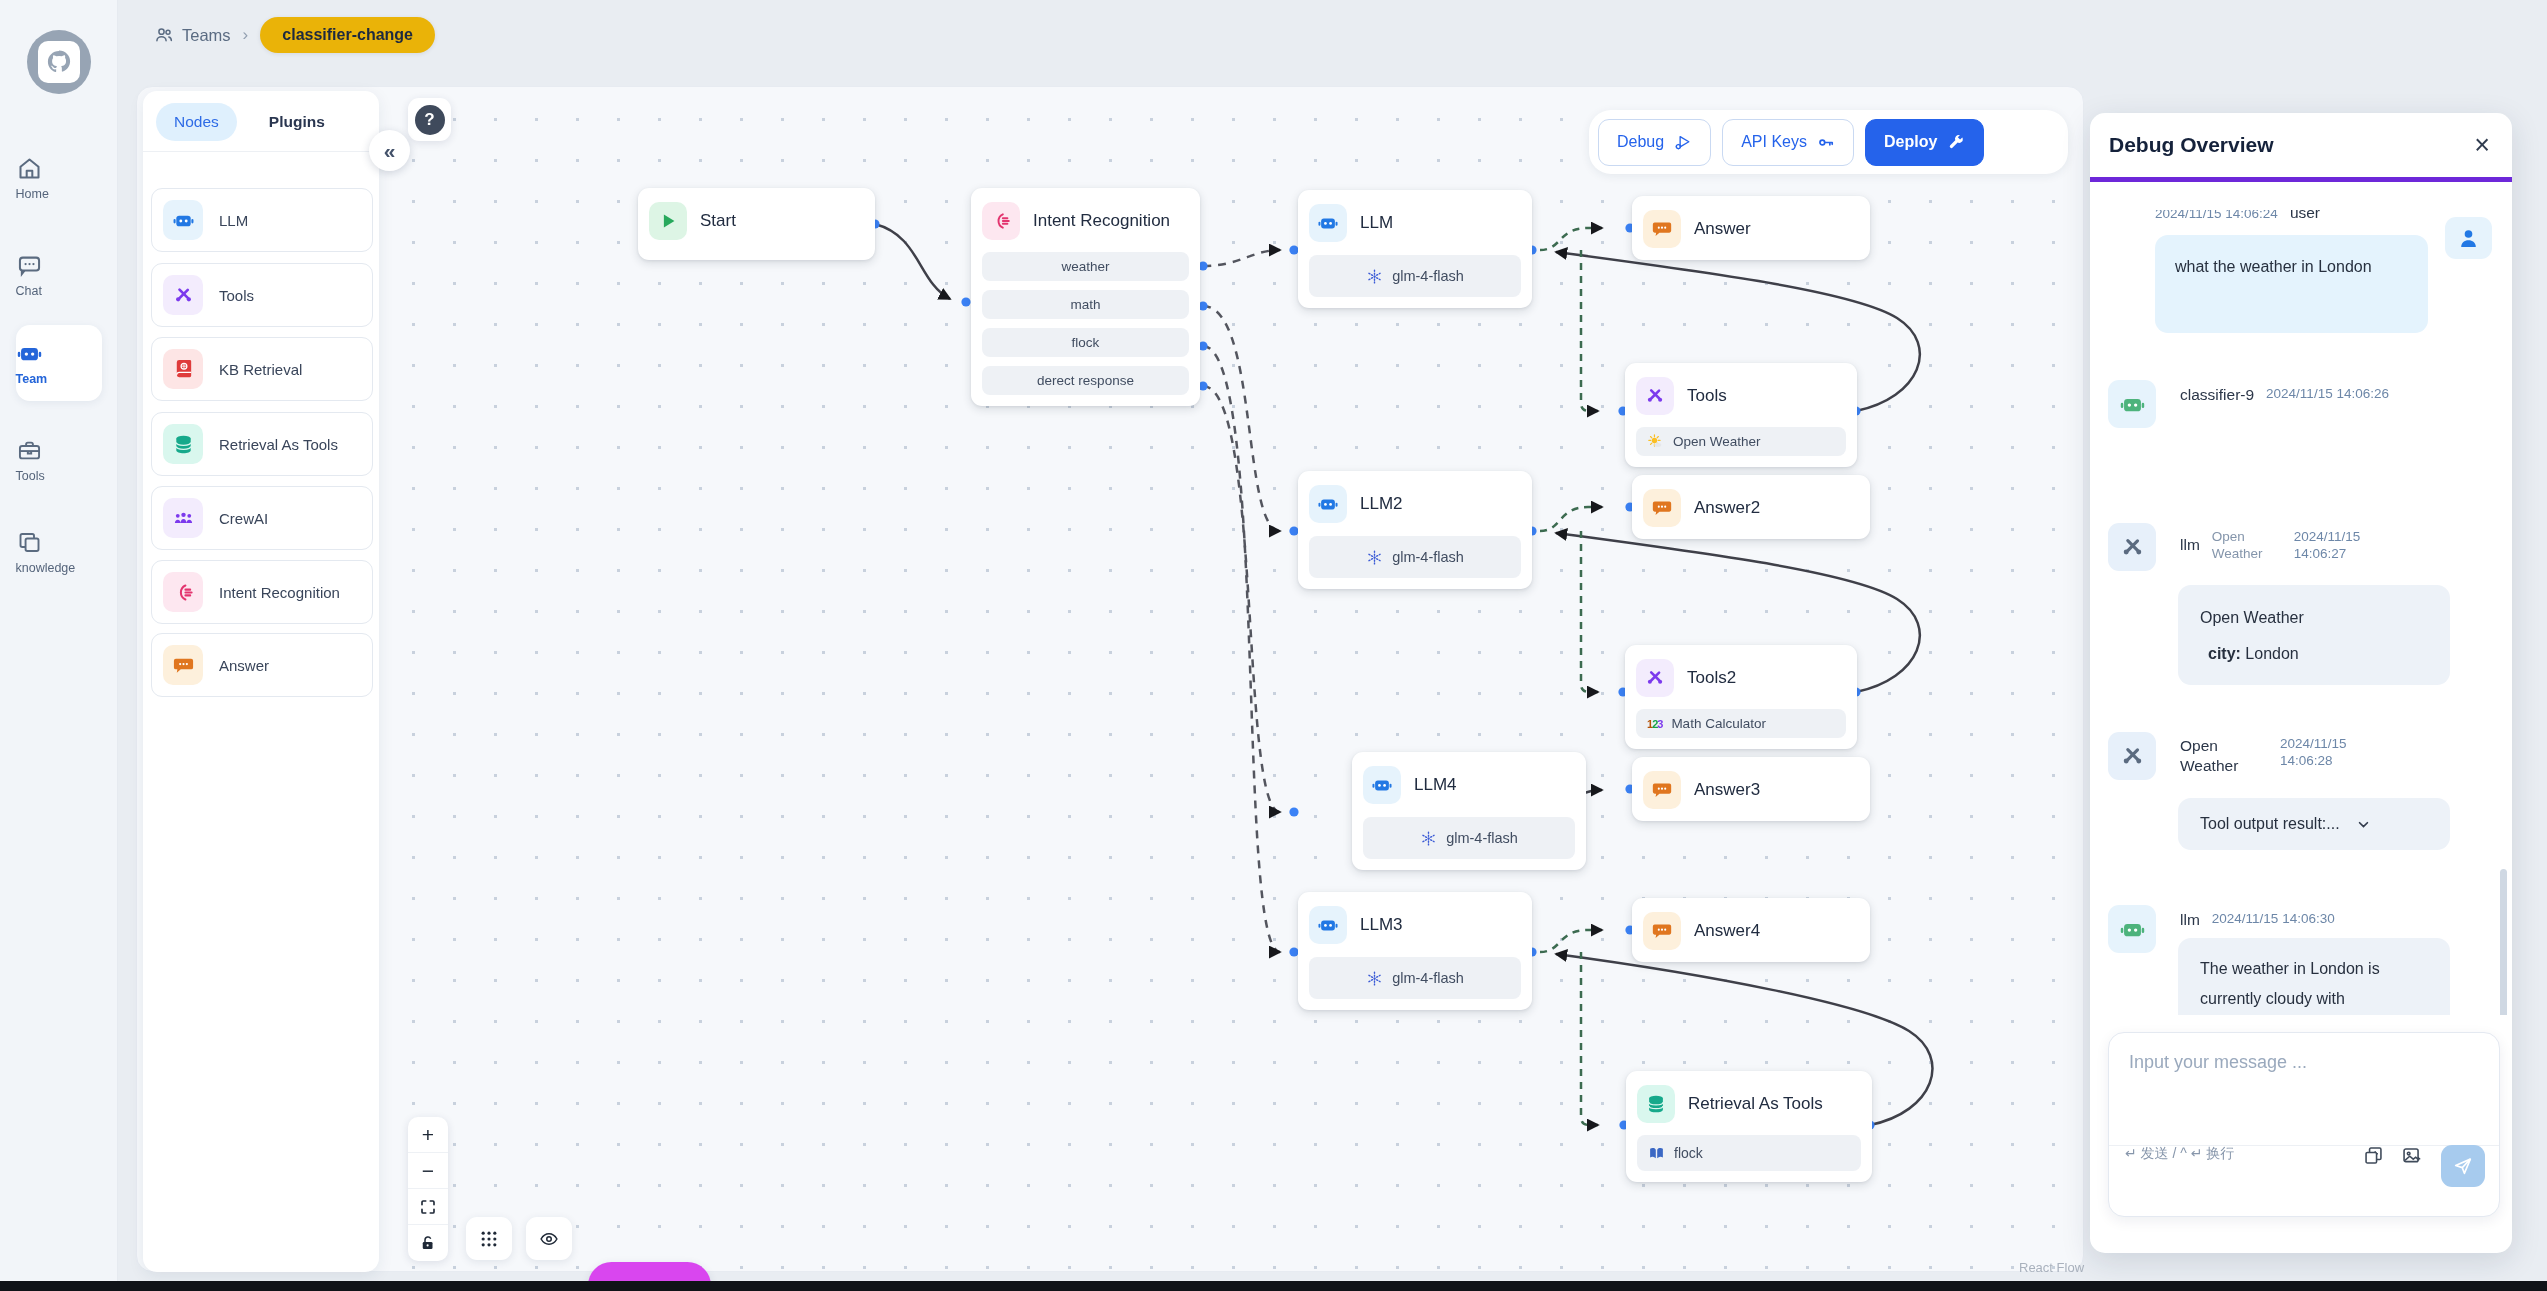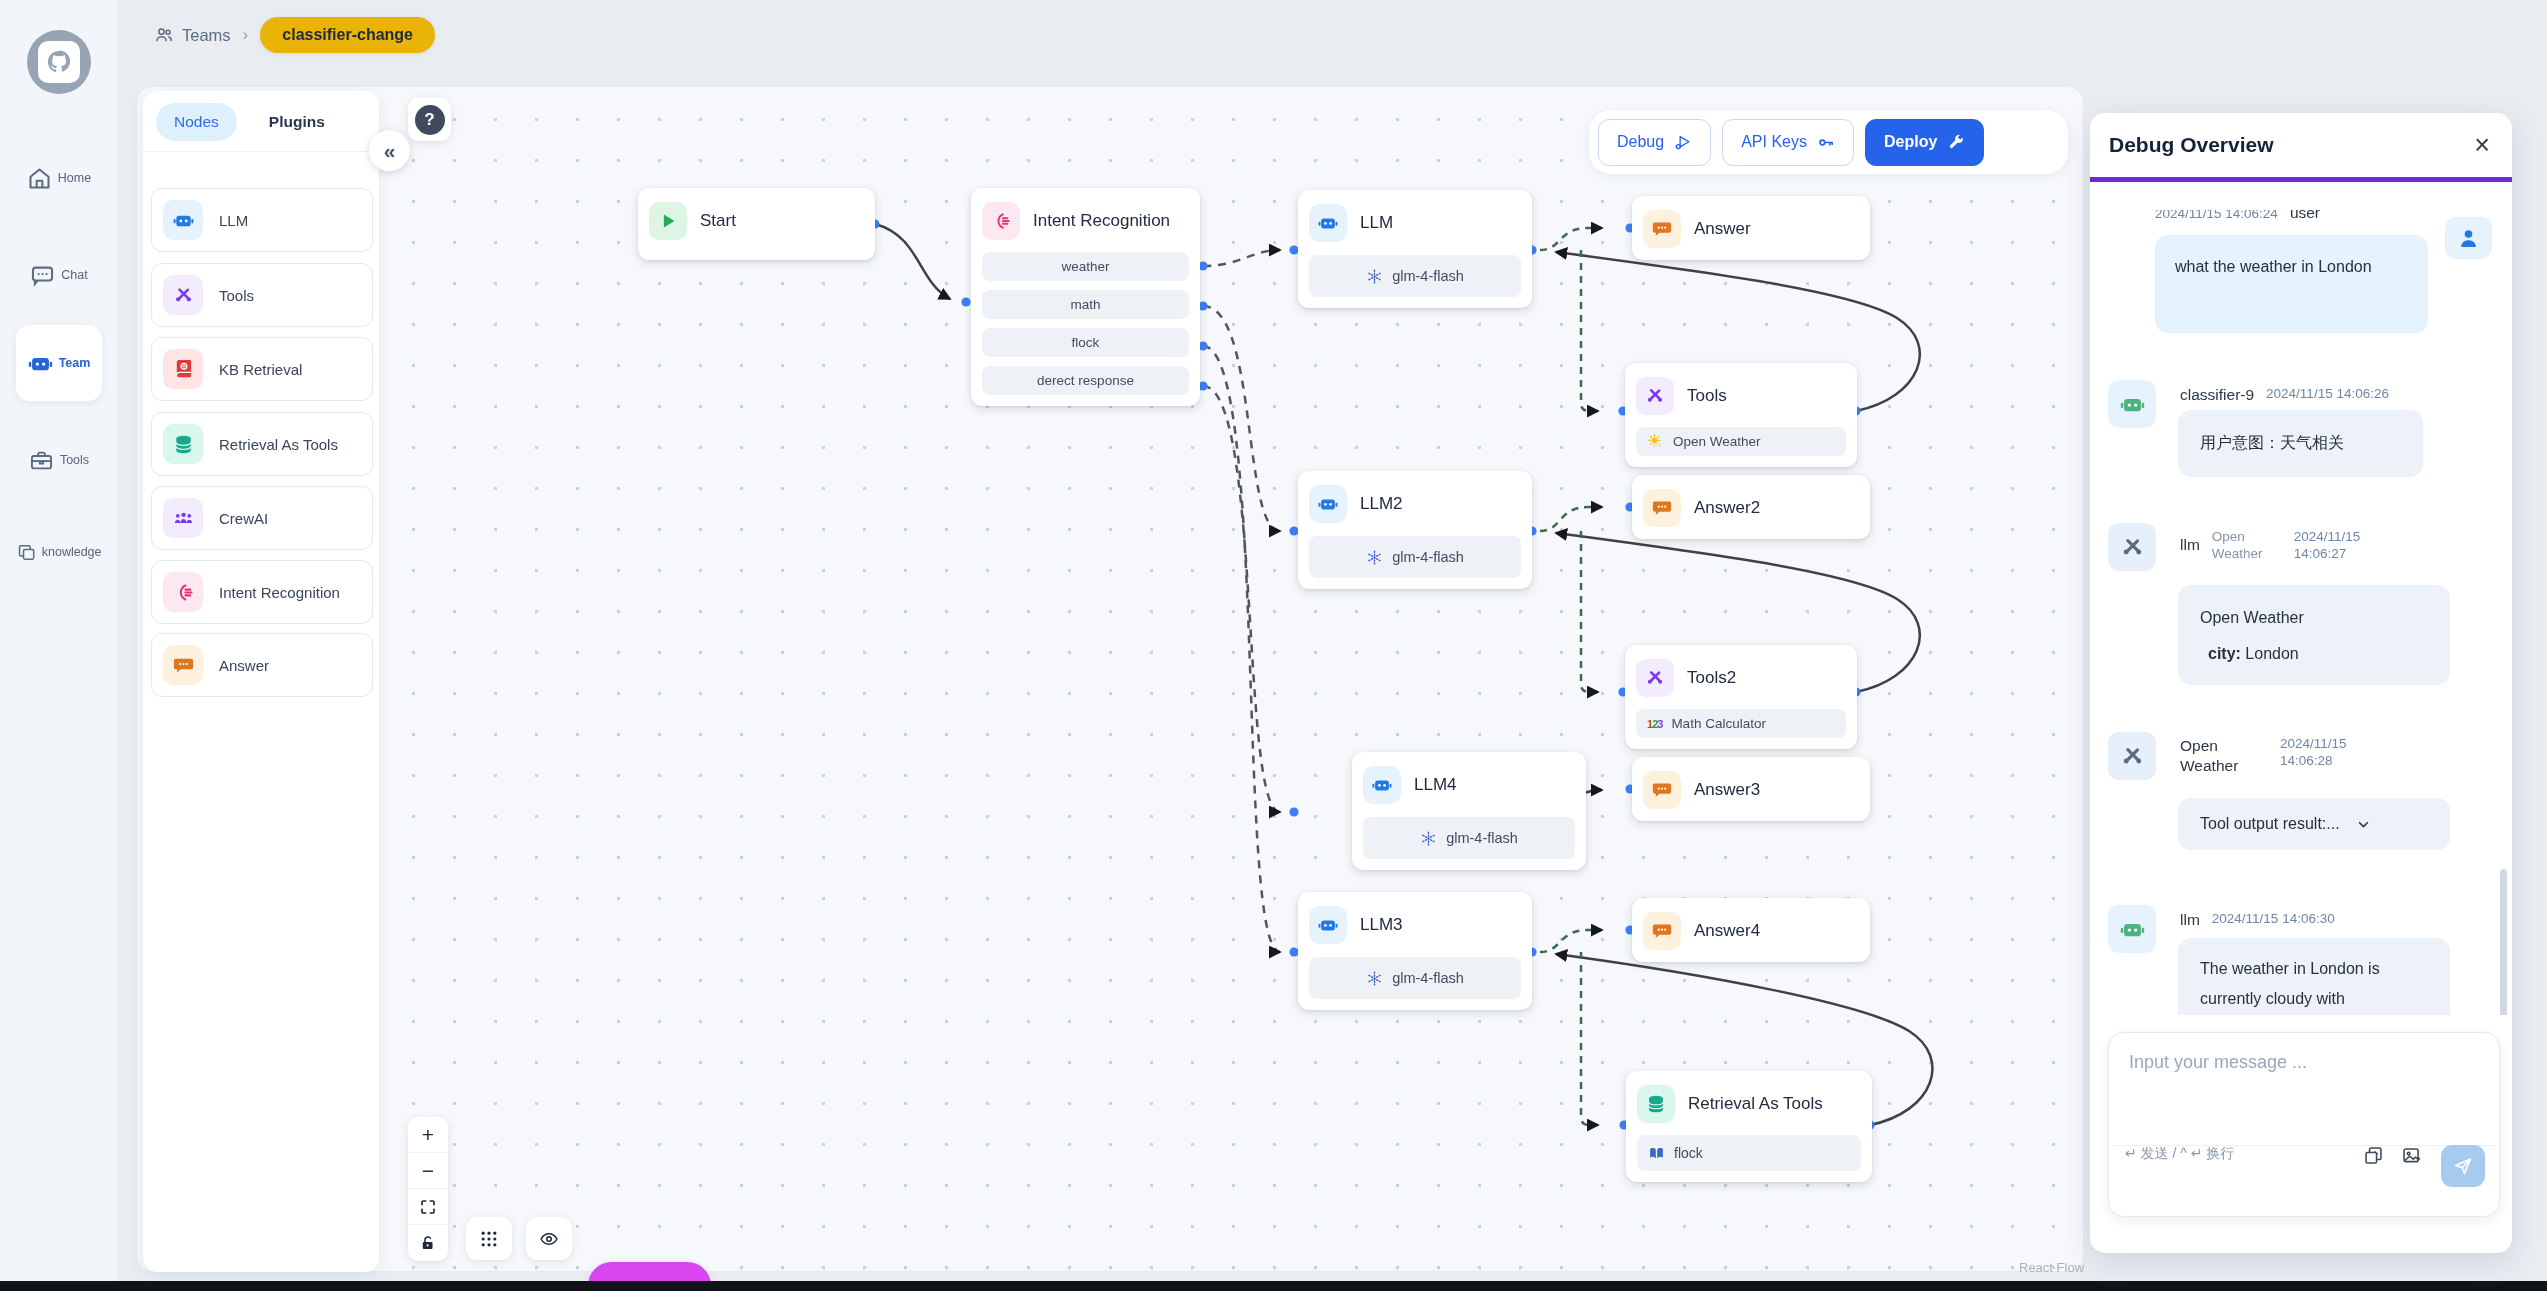--- a/index.html
+++ b/index.html
@@ -4,21 +4,21 @@
 <style>
   * { margin:0; padding:0; box-sizing:border-box; }
   html,body { width:2547px; height:1291px; }
   body { font-family:"Liberation Sans","DejaVu Sans",sans-serif; background:#e9edf2; position:relative; overflow:hidden; }
 
   
   .rail { position:absolute; left:0; top:0; width:118px; height:1281px; background:#f2f5f9; border-right:1px solid #e6eaf0; z-index:10; }
   .logo-wrap { position:absolute; left:50%; top:30px; transform:translateX(-50%); width:64px; height:64px; border-radius:50%; background:#97a4b4; display:flex; align-items:center; justify-content:center; }
   .logo-inner { width:42px; height:42px; background:#fff; border-radius:10px; display:flex; align-items:center; justify-content:center; color:#97a4b4; }
   .logo-inner svg { width:36px; height:36px; }
-  .nav-item { position:absolute; left:50%; transform:translateX(-50%); width:86px; height:76px; display:flex; flex-direction:row; align-items:center; justify-content:center; gap:5px; color:#5b6b80; border-radius:14px; cursor:pointer; }
+  .nav-item { position:absolute; left:50%; transform:translateX(-50%); width:86px; height:76px; display:flex; flex-direction:column; align-items:flex-start; justify-content:center; gap:5px; color:#5b6b80; border-radius:14px; cursor:pointer; }
   .nav-item svg { width:27px; height:27px; }
   .nav-item .nav-label { font-size:12.5px; color:#55647b; }
   .nav-item.active { background:#fff; color:#2465d9; box-shadow:0 2px 8px rgba(40,60,100,.08); }
   .nav-item.active .nav-label { color:#2465d9; font-weight:bold; }
 
   
   .breadcrumb { position:absolute; left:154px; top:14px; height:42px; display:flex; align-items:center; gap:12px; z-index:10; }
   .crumb-root { display:flex; align-items:center; gap:8px; color:#5a6b82; font-size:16.5px; }
   .crumb-root svg { width:20px; height:20px; }
   .crumb-sep { color:#93a0b1; font-size:17px; }
@@ -626,21 +626,20 @@
 
     <div class="avatar ic-ltblue" style="left:18px;top:198px">
         <svg viewBox="0 0 24 24" style="color:#4db37c">
           <use href="#i-robot"></use>
         </svg>
       </div>
     <div class="msg-head" style="left:90px;top:203px">
       <span class="mh-name">classifier-9</span>
       <span class="mh-time">2024/11/15 14:06:26</span>
     </div>
-    <div class="bubble" style="left:88px;top:228px;width:245px;height:67px;display:flex;align-items:center;padding:0 22px">用户意图：天气相关</div>
 
     <div class="avatar ic-gray" style="left:18px;top:341px">
         <svg viewBox="0 0 24 24">
           <use href="#i-tools"></use>
         </svg>
       </div>
     <div class="msg-head" style="left:90px;top:346px">
       <span class="mh-name" style="padding-top:8px">llm</span>
       <span class="mh-sub" style="width:70px">Open Weather</span>
       <span class="mh-time" style="width:90px">2024/11/15 14:06:27</span>

